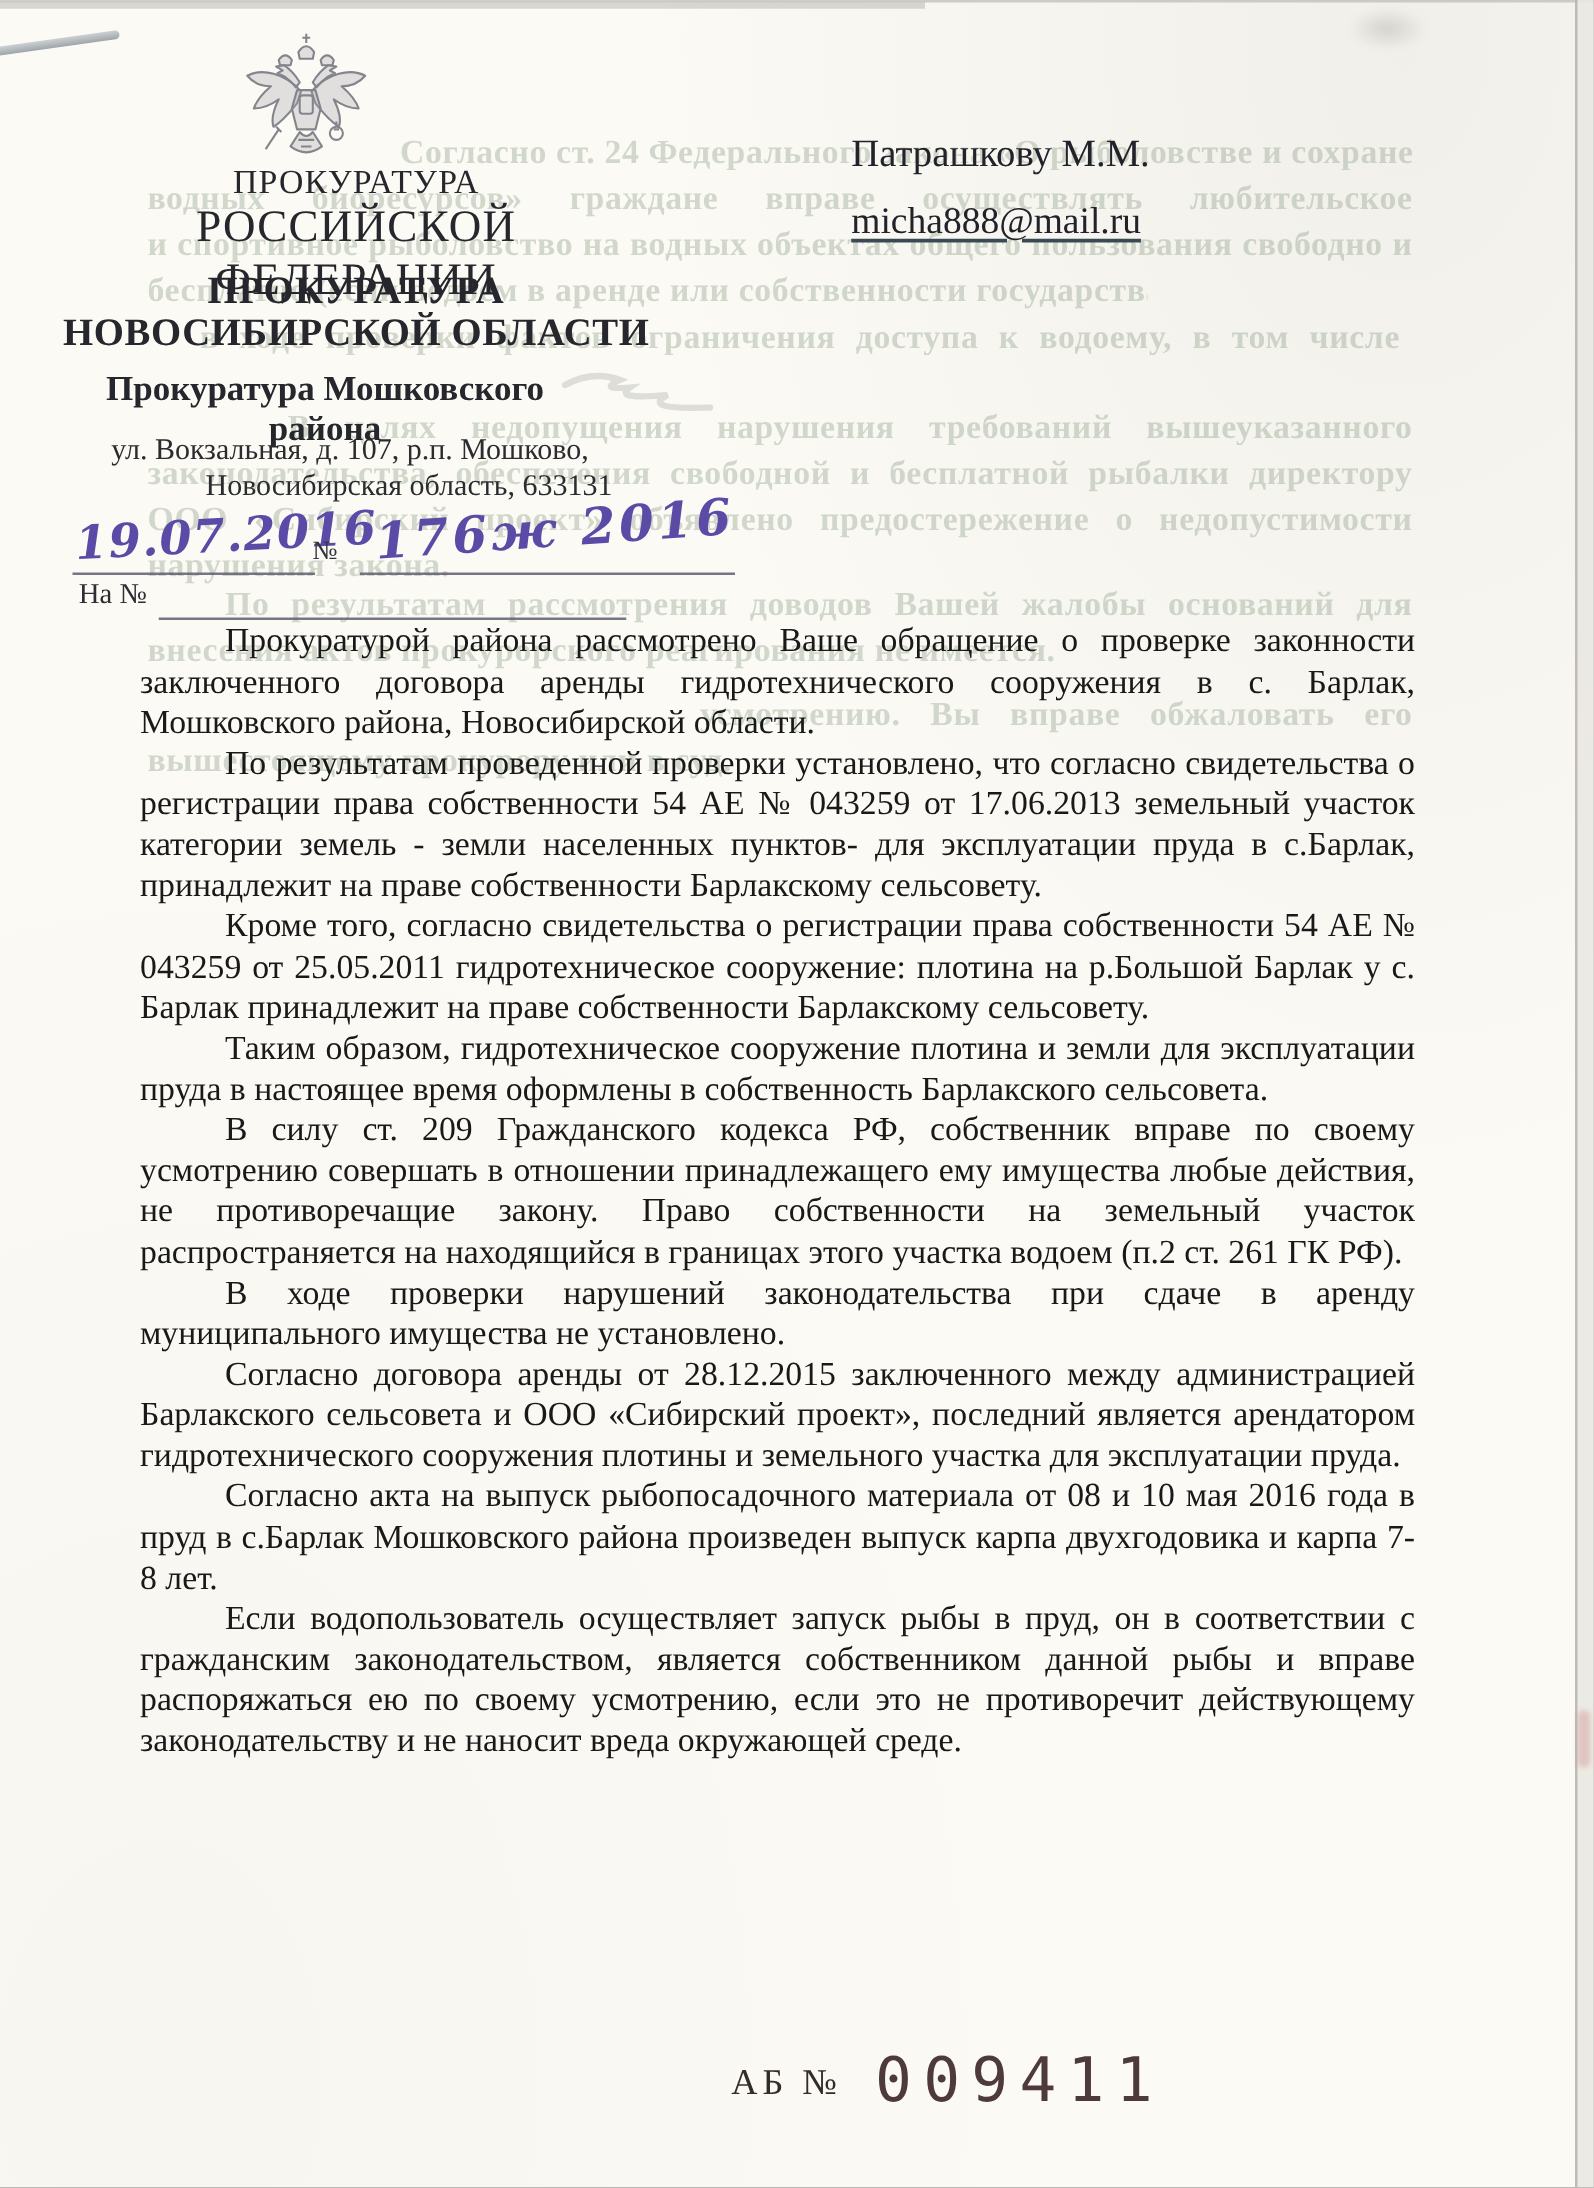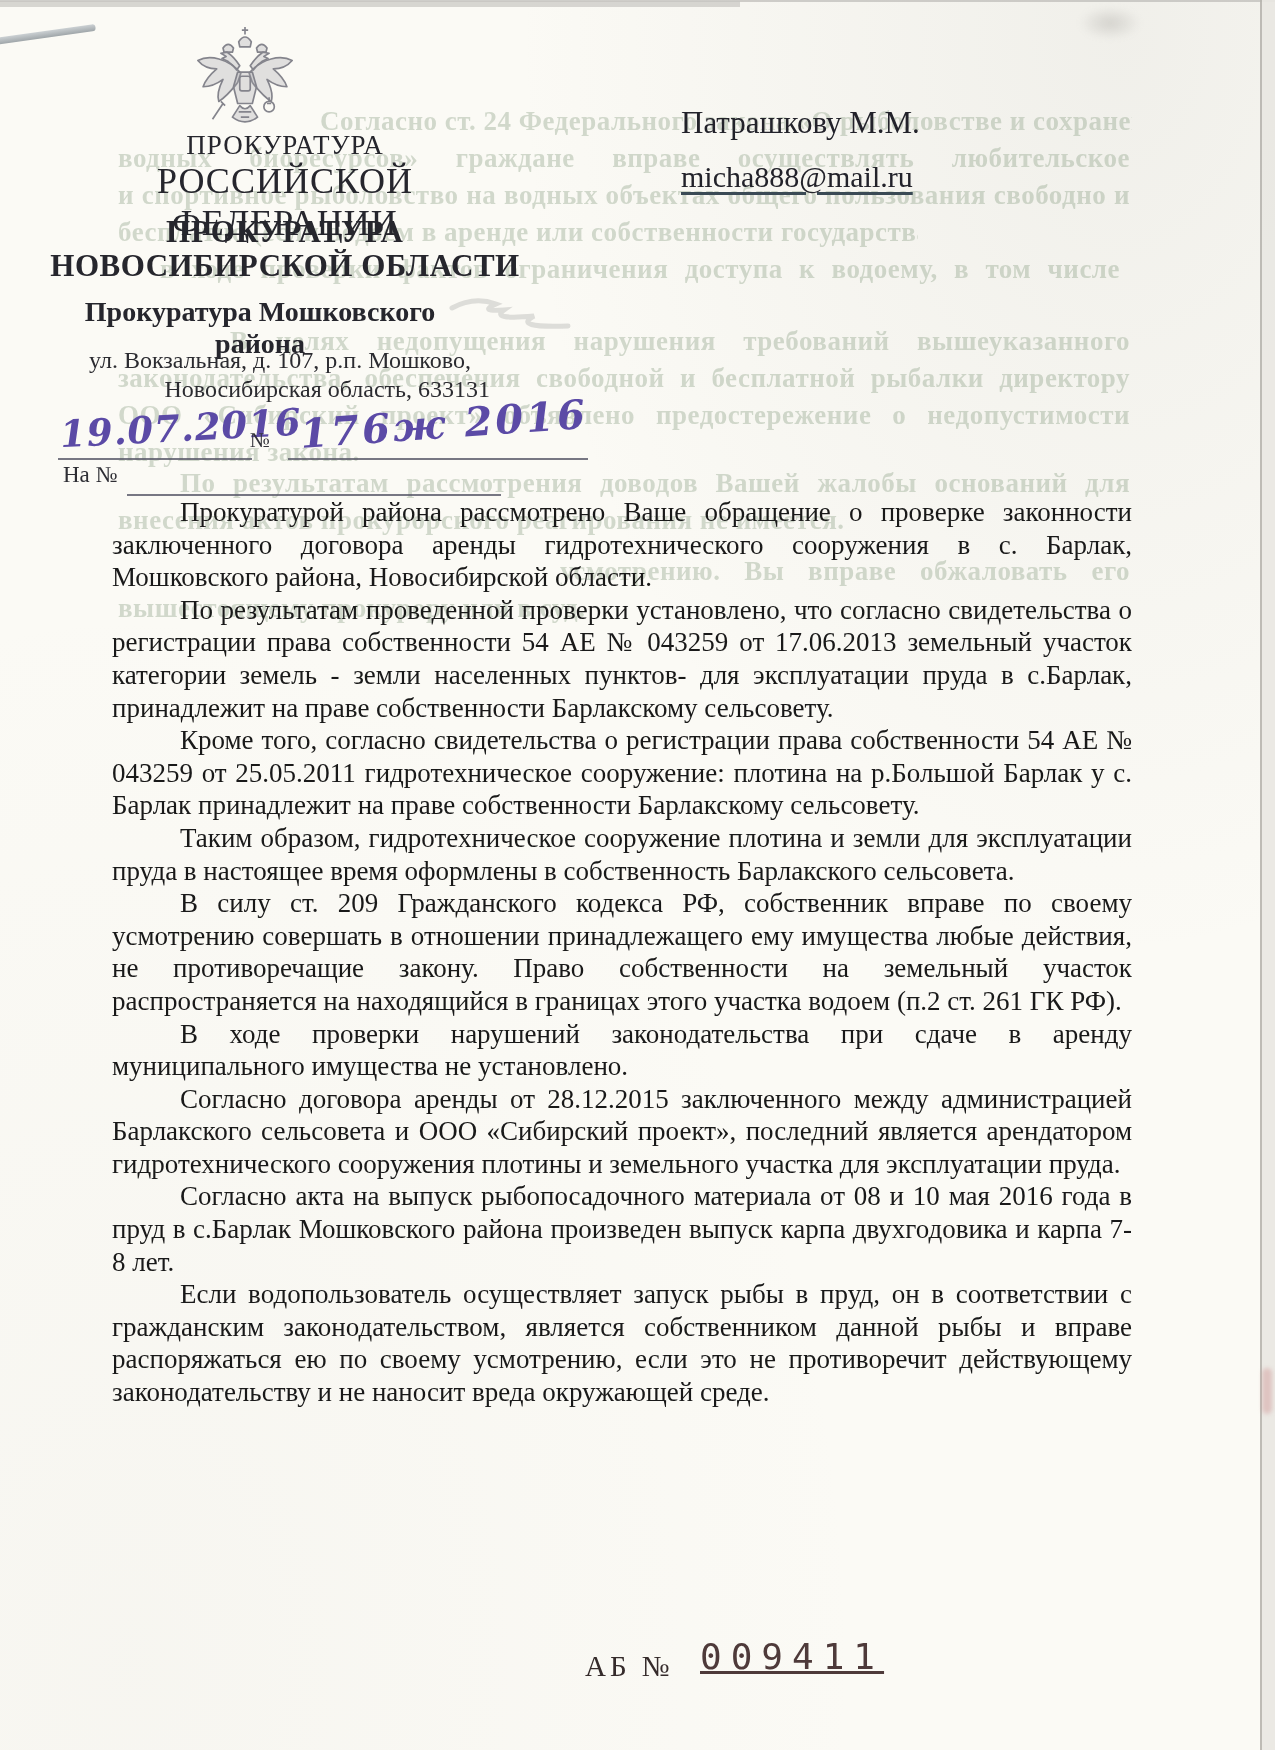--- a/index.html
+++ b/index.html
@@ -62,21 +62,21 @@
     text-decoration:underline;text-decoration-color:#3a4a55;text-underline-offset:5px;}
 
   
   .body-text{position:absolute;left:112px;top:496px;width:1020px;
     font-size:27px;line-height:32.6px;text-align:justify;color:#191919;}
   .body-text p{margin:0;text-indent:68px;}
 
   
   .foot-series{position:absolute;left:585px;top:1650px;font-size:29px;color:#352b2b;letter-spacing:4px;}
   .foot-number{position:absolute;left:700px;top:1636px;font-family:"DejaVu Sans Mono",monospace;
-    font-size:36px;letter-spacing:9px;color:#4e3a3a;text-decoration:underline;}
+    font-size:49px;letter-spacing:9px;color:#4e3a3a;}
 </style>
 </head>
 <body>
 
 <div class="page">
 
   <div class="ghost" style="left:320px;top:106px;width:812px;">Согласно ст. 24 Федерального закона «О рыболовстве и сохранении</div>
   <div class="ghost" style="left:118px;top:143px;width:1012px;">водных биоресурсов» граждане вправе осуществлять любительское</div>
   <div class="ghost" style="left:118px;top:180px;width:1012px;">и спортивное рыболовство на водных объектах общего пользования свободно и</div>
   <div class="ghost" style="left:118px;top:217px;width:800px;">бесплатно (если водоем в аренде или собственности государства).</div>

